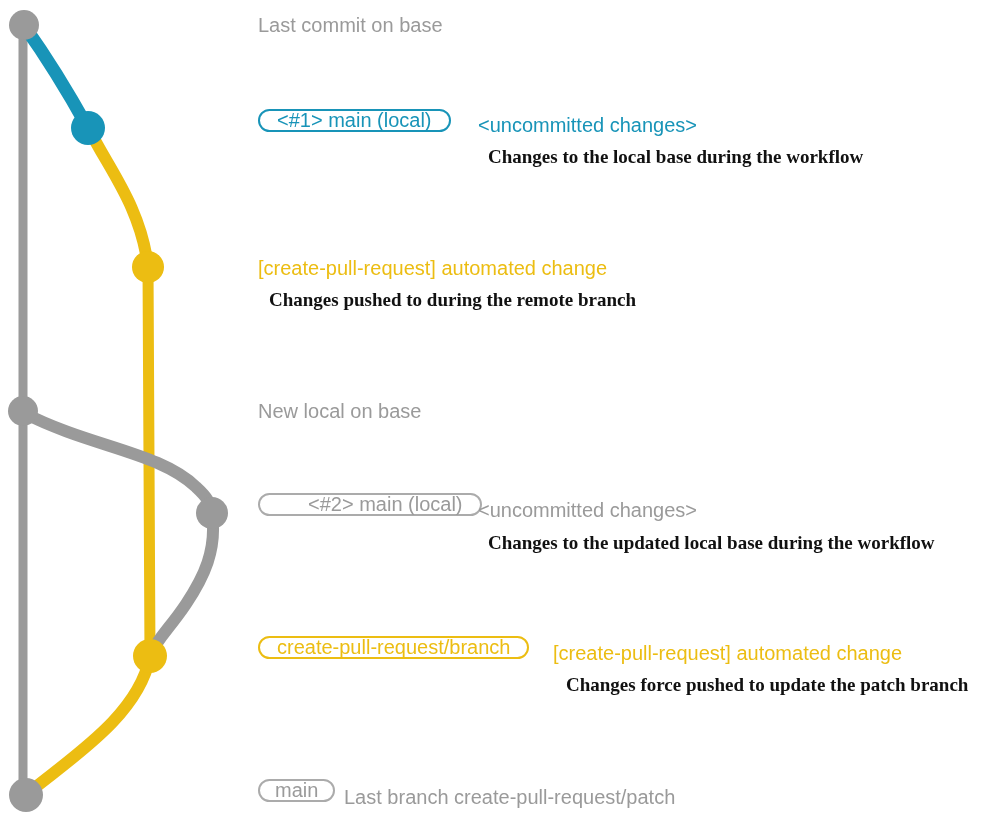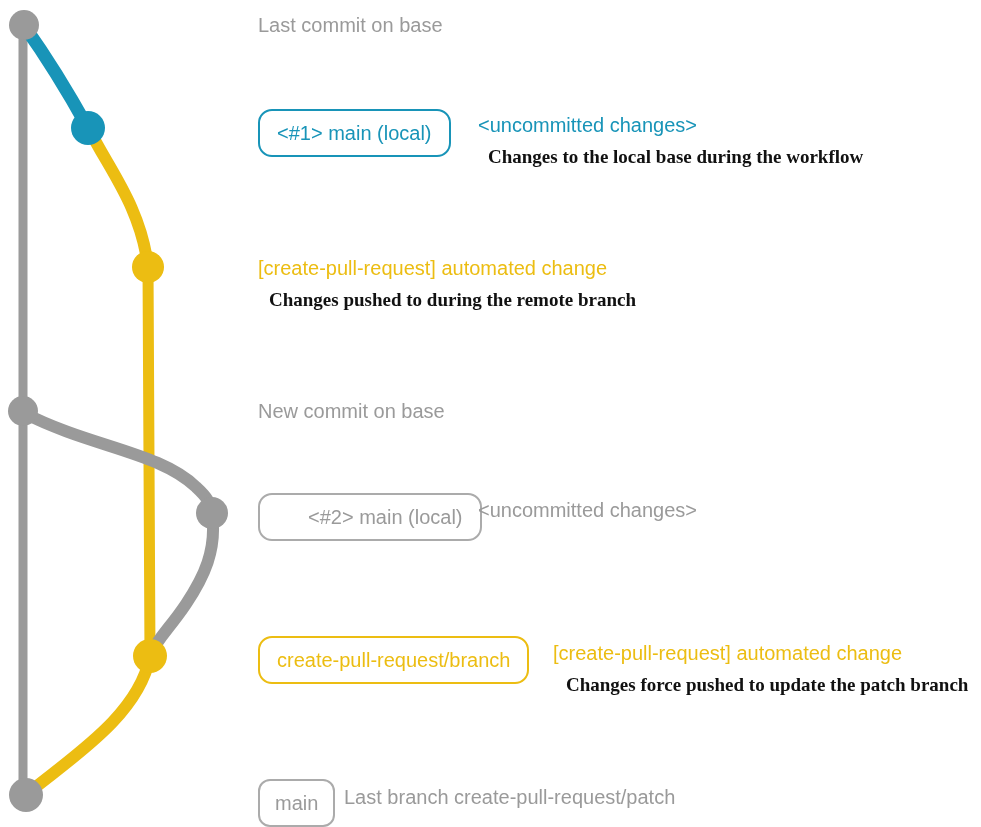--- a/index.html
+++ b/index.html
@@ -18,21 +18,21 @@
   .caption {
     color: #9A9A9A;
     font-size: 20px;
     line-height: 22px;
   }
   .branch-box {
     display: inline-flex;
     align-items: center;
     justify-content: center;
     box-sizing: border-box;
-    height: 48px;
+    height: 23px;
     padding: 0 17px;
     border: 2px solid;
     border-radius: 14px;
     font-size: 20px;
     background: #ffffff;
   }
   .branch-box.teal   { color: #1894B8; border-color: #1894B8; }
   .branch-box.gray   { color: #9A9A9A; border-color: #ABABAB; padding-left: 48px; }
   .branch-box.yellow { color: #ECBD12; border-color: #ECBD12; }
 
@@ -83,26 +83,27 @@
 
   <div class="abs branch-box teal" style="left:258px; top:109px;">
     <span>&lt;#1&gt; main (local)</span>
   </div>
   <div class="abs inline-label teal" style="left:478px; top:114px;">&lt;uncommitted changes&gt;</div>
   <div class="abs desc" style="left:488px; top:146px;">Changes to the local base during the workflow</div>
 
   <div class="abs inline-label yellow" style="left:258px; top:257px;">[create-pull-request] automated change</div>
   <div class="abs desc" style="left:269px; top:289px;">Changes pushed to during the remote branch</div>
 
-  <div class="abs caption" style="left:258px; top:400px;">New commit on base</div>
+  <div class="abs caption" style="left:258px; top:400px;">New local on base</div>
 
   <div class="abs branch-box gray" style="left:258px; top:493px;">
     <span>&lt;#2&gt; main (local)</span>
   </div>
   <div class="abs inline-label gray" style="left:478px; top:499px;">&lt;uncommitted changes&gt;</div>
+  <div class="abs desc" style="left:488px; top:532px;">Changes to the updated local base during the workflow</div>
 
   <div class="abs branch-box yellow" style="left:258px; top:636px;">
     <span>create-pull-request/branch</span>
   </div>
   <div class="abs inline-label yellow" style="left:553px; top:642px;">[create-pull-request] automated change</div>
   <div class="abs desc" style="left:566px; top:674px;">Changes force pushed to update the patch branch</div>
 
   <div class="abs branch-box gray" style="left:258px; top:779px; border-radius:12px; padding:4px 15px;">
     <span>main</span>
   </div>

